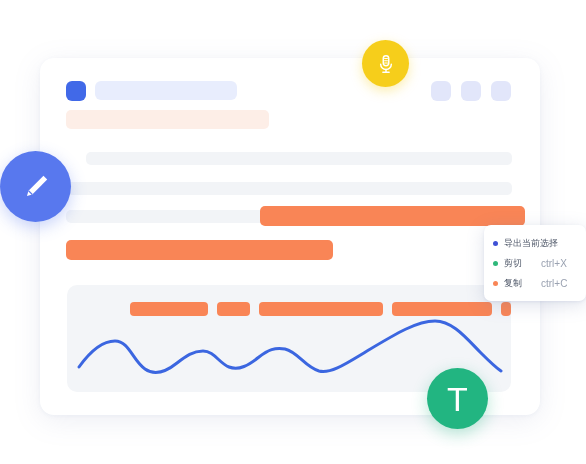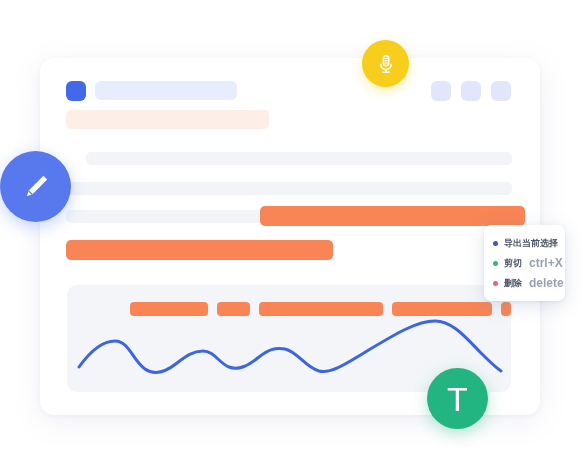--- a/index.html
+++ b/index.html
@@ -139,26 +139,25 @@
     font-size: 34px;
     font-family: "Liberation Sans", sans-serif;
     line-height: 1;
   }
 
   
   #context-menu {
     position: absolute;
     left: 484px;
     top: 225px;
-    width: 81px;
+    width: 102px;
     padding: 8px 0 8px 0;
     background: #ffffff;
     border-radius: 7px;
     box-shadow: 0 4px 18px rgba(110,125,170,0.22), 0 1px 3px rgba(110,125,170,0.12);
-    font-weight: bold;
   }
   .menu-item {
     display: flex;
     align-items: center;
     height: 20px;
     padding: 0 8px 0 9px;
     white-space: nowrap;
   }
   .menu-dot {
     width: 5px;
@@ -166,23 +165,23 @@
     border-radius: 50%;
     flex: 0 0 auto;
     margin-right: 6px;
   }
   .menu-label {
     font-size: 9px;
     color: #4c5566;
     font-family: "Liberation Sans", sans-serif;
   }
   .menu-shortcut {
-    font-size: 12px;
+    font-size: 10px;
     color: #9aa2b1;
-    margin-left: 7px;
+    margin-left: 19px;
     font-family: "Liberation Sans", sans-serif;
   }
 </style>
 </head>
 <body>
 
 <div id="stage">
 
   <div id="editor-card">
 
@@ -252,19 +251,19 @@
       <span class="menu-dot" style="background:#3f51d5"></span>
       <span class="menu-label">导出当前选择</span>
       <span class="menu-shortcut"></span>
     </div>
     <div class="menu-item">
       <span class="menu-dot" style="background:#2fb87a"></span>
       <span class="menu-label">剪切</span>
       <span class="menu-shortcut">ctrl+X</span>
     </div>
     <div class="menu-item">
-      <span class="menu-dot" style="background:#ef5e7e"></span>
-      <span class="menu-label">删除</span>
-      <span class="menu-shortcut">delete</span>
+      <span class="menu-dot" style="background:#f98556"></span>
+      <span class="menu-label">复制</span>
+      <span class="menu-shortcut">ctrl+C</span>
     </div>
   </div>
 
 </div>
 
 </body></html>

